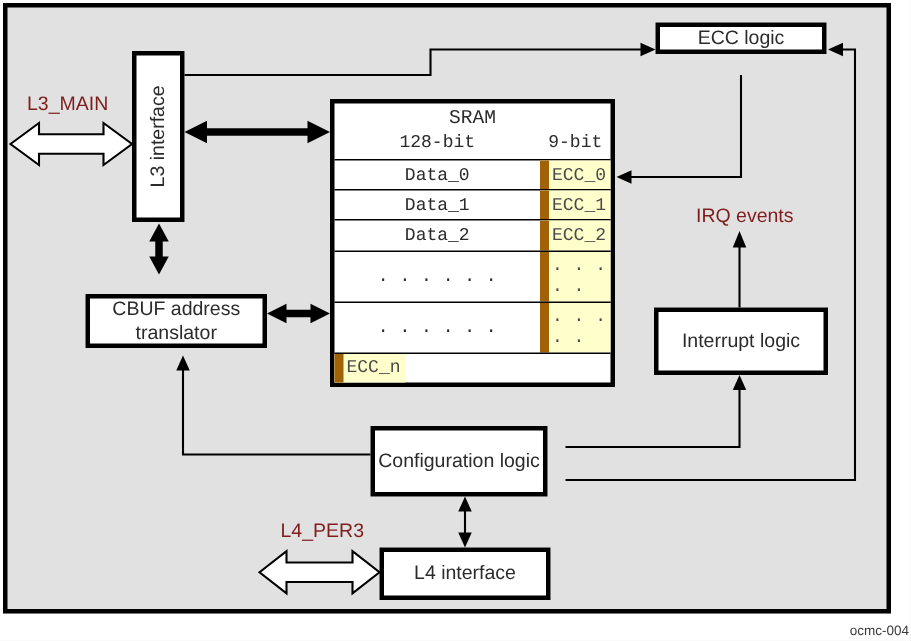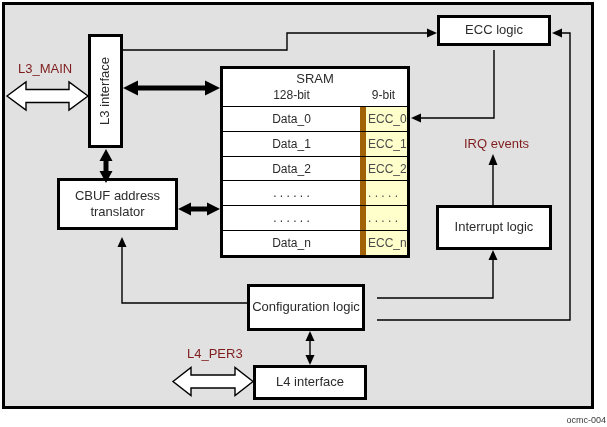--- a/index.html
+++ b/index.html
@@ -22,21 +22,21 @@
   svg.overlay { position:absolute; left:0; top:0; width:607px; height:427px;
                 z-index:6; pointer-events:none; }
   .thin  { stroke:#000; stroke-width:1.4; fill:none; }
   .thick { stroke:#000; stroke-width:5; fill:none; }
   .head  { fill:#000; stroke:none; }
   .hollow{ fill:#ffffff; stroke:#000; stroke-width:1.4; }
 
   
   .sram { position:absolute; left:220px; top:66px; width:190px; height:192px;
           background:#ffffff; border:3px solid #000; z-index:4;
-          display:flex; flex-direction:column; font-size:12px; color:#2b2b2b; }
+          display:flex; flex-direction:column; font-size:12px; color:#2b2b2b;font-family:Liberation Mono, monospace; }
   .sram-head { height:37px; position:relative; flex:0 0 37px; }
   .sram-title { position:absolute; left:0; top:2px; width:100%; text-align:center; font-size:13px; }
   .sram-colhead-data { position:absolute; left:0; top:19px; width:137px; text-align:center; }
   .sram-colhead-ecc  { position:absolute; left:137px; top:19px; width:47px; text-align:center; }
   .sram-row { flex:1 1 auto; display:flex; border-top:1px solid #000; }
   .cell-data { width:137px; display:flex; align-items:center; justify-content:center; }
   .cell-ecc  { width:47px; background:#ffffcc; border-left:6px solid #a16207;
                display:flex; align-items:center; justify-content:flex-start; padding-left:2px;
                color:#4a4a4a; }
 </style>
@@ -44,21 +44,21 @@
 <body>
 
 <div class="stage">
 
   <div class="frame"></div>
 
   <div class="box" style="left:88px; top:34px; width:35px; height:114px;">
     <span class="vtext">L3 interface</span>
   </div>
 
-  <div class="box" style="left:437px; top:15px; width:114px; height:31px;">
+  <div class="box" style="left:437px; top:15px; width:114px; height:21px;">
     <span>ECC logic</span>
   </div>
 
   <div class="sram">
     <div class="sram-head">
       <div class="sram-title">SRAM</div>
       <div class="sram-colhead-data">128-bit</div>
       <div class="sram-colhead-ecc">9-bit</div>
     </div>
     <div class="sram-row">
@@ -75,26 +75,25 @@
     </div>
     <div class="sram-row">
       <div class="cell-data">. . . . . .</div>
       <div class="cell-ecc">. . . . .</div>
     </div>
     <div class="sram-row">
       <div class="cell-data">. . . . . .</div>
       <div class="cell-ecc">. . . . .</div>
     </div>
     <div class="sram-row">
-      <div class="cell-data">Data_n</div>
       <div class="cell-ecc">ECC_n</div>
     </div>
   </div>
 
-  <div class="box" style="left:57px; top:178px; width:121px; height:52px;">
+  <div class="box" style="left:57px; top:196px; width:121px; height:36px;">
     <span>
       <span>CBUF address</span><br>
       <span>translator</span>
     </span>
   </div>
 
   <div class="box" style="left:436px; top:205px; width:116px; height:45px;">
     <span>Interrupt logic</span>
   </div>
 

